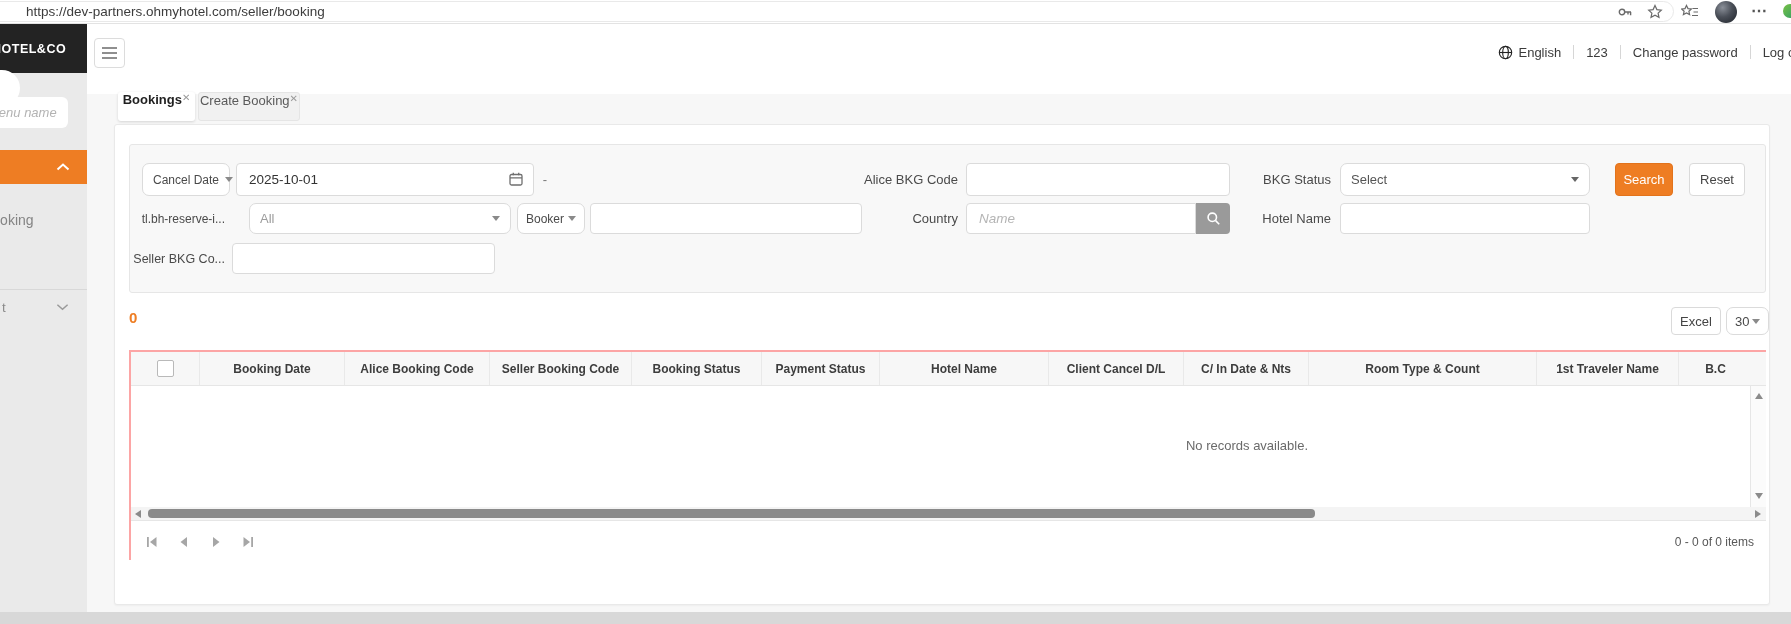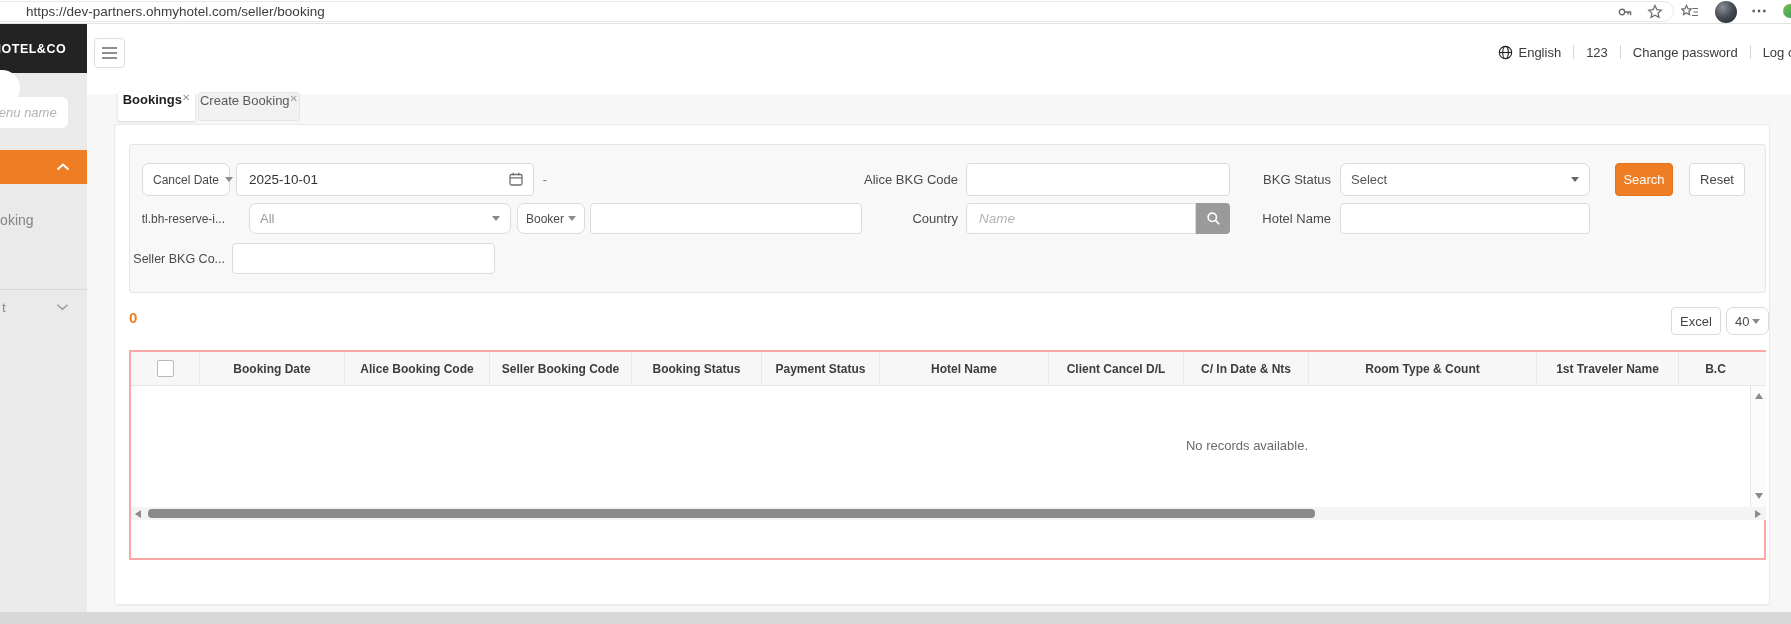--- a/index.html
+++ b/index.html
@@ -213,21 +213,21 @@
   </div>
   <div class="abs lbl" style="left:1244px;top:203px;width:87px;height:31px;">Hotel Name</div>
   <input class="inp" style="left: 1340px; top: 203px; width: 250px; height: 31px;" value="">
 
   <div class="abs lbl" style="left:129px;top:243px;width:96px;height:31px;font-size:12.5px;">Seller BKG Co...</div>
   <input class="inp" style="left: 232px; top: 243px; width: 263px; height: 31px;" value="">
 
   <div class="abs count">0</div>
   <div class="abs btn btn-white" style="left:1671px;top:307px;width:50px;height:28px;">Excel</div>
   <div class="abs dd" style="left:1726px;top:307px;width:43px;height:28px;padding:0 8px;">
-    <span>40</span>
+    <span>30</span>
     <span class="caret" style="margin-left:3px;"></span>
   </div>
 
   <div class="abs grid">
     <div class="abs ghead">
       <div class="hcell" style="width:69px;">
         <span class="chk"></span>
       </div>
       <div class="hcell" style="width:145px;">Booking Date</div>
       <div class="hcell" style="width:145px;">Alice Booking Code</div>
@@ -251,16 +251,41 @@
       <div class="abs tri-up"></div>
       <div class="abs tri-down"></div>
     </div>
 
     <div class="abs hscroll">
       <div class="abs tri-left"></div>
       <div class="abs hthumb"></div>
       <div class="abs tri-right"></div>
     </div>
 
+    <div class="abs pager">
+      <div class="abs pbtn" style="left:10px;">
+        <svg width="14" height="14" viewBox="0 0 14 14" fill="#a6a6a6">
+          <rect x="2" y="2" width="1.8" height="10"></rect>
+            <path d="M11.5 2 L5 7 11.5 12 Z"></path>
+        </svg>
+      </div>
+      <div class="abs pbtn" style="left:42px;">
+        <svg width="14" height="14" viewBox="0 0 14 14" fill="#a6a6a6">
+          <path d="M10 2 L3.5 7 10 12 Z"></path>
+        </svg>
+      </div>
+      <div class="abs pbtn" style="left:74px;">
+        <svg width="14" height="14" viewBox="0 0 14 14" fill="#a6a6a6">
+          <path d="M4 2 L10.5 7 4 12 Z"></path>
+        </svg>
+      </div>
+      <div class="abs pbtn" style="left:106px;">
+        <svg width="14" height="14" viewBox="0 0 14 14" fill="#a6a6a6">
+          <path d="M2.5 2 L9 7 2.5 12 Z"></path>
+            <rect x="10.2" y="2" width="1.8" height="10"></rect>
+        </svg>
+      </div>
+      <div class="abs pinfo">0 - 0 of 0 items</div>
+    </div>
   </div>
 
   <div class="abs bottom-strip"></div>
 </div>
 
 </body></html>

